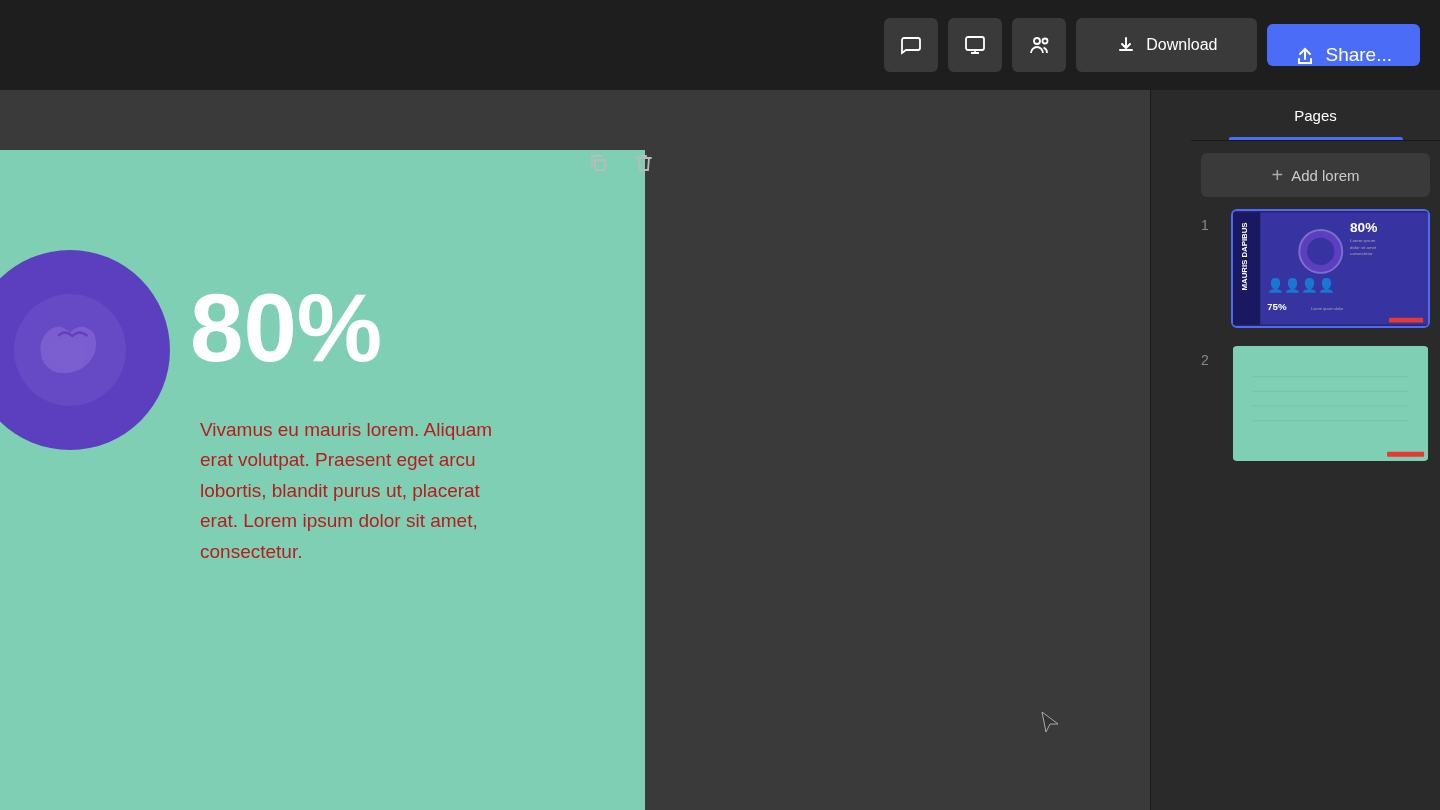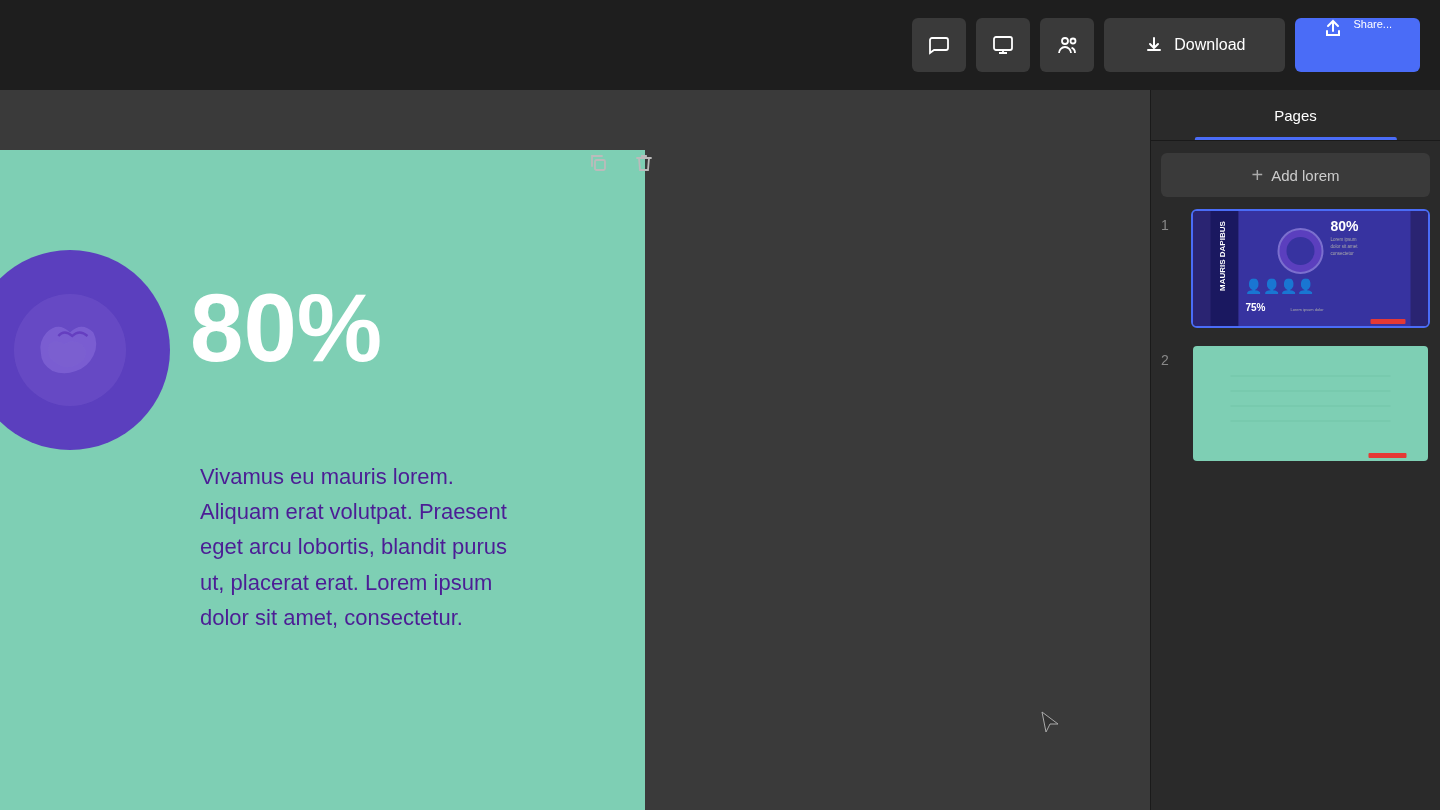--- a/index.html
+++ b/index.html
@@ -38,30 +38,30 @@
       display: flex;
       align-items: center;
       justify-content: flex-end;
       color: #fff;
       font-size: 16px;
       font-weight: 500;
       padding: 0 40px;
       gap: 10px;
     }
     #share-btn {
-      height: 54px;
+      height: 42px;
       background: #4a6cf7;
       border: none;
       border-radius: 6px;
       cursor: pointer;
       display: flex;
-      align-items: flex-start;
+      align-items: flex-end;
       justify-content: center;
       color: #fff;
-      font-size: 11px;
+      font-size: 19px;
       font-weight: 500;
       padding: 0 28px;
       gap: 10px;
     }
 
     
     #main {
       display: flex;
       width: 100%;
       height: 720px;
@@ -135,46 +135,46 @@
       left: 190px;
       font-size: 96px;
       font-weight: 700;
       color: #ffffff;
       line-height: 1;
     }
     .slide-text {
       position: absolute;
       top: 265px;
       left: 200px;
-      font-size: 22px;
-      color: #4c1d95;
+      font-size: 19px;
+      color: #b91c1c;
       line-height: 1.6;
       max-width: 320px;
       font-weight: 400;
-      margin-top: 44px;
     }
 
     
     #cursor {
       position: absolute;
       top: 620px;
       left: 1040px;
       width: 20px;
       height: 20px;
       pointer-events: none;
       z-index: 100;
     }
 
     
     #right-panel {
       width: 290px;
       background: #2a2a2a;
       border-left: 1px solid #1a1a1a;
       display: flex;
       flex-direction: column;
+      padding-left: 40px;
     }
 
     
     #panel-tabs {
       display: flex;
       border-bottom: 1px solid #1a1a1a;
     }
     .panel-tab {
       flex: 1;
       height: 50px;

